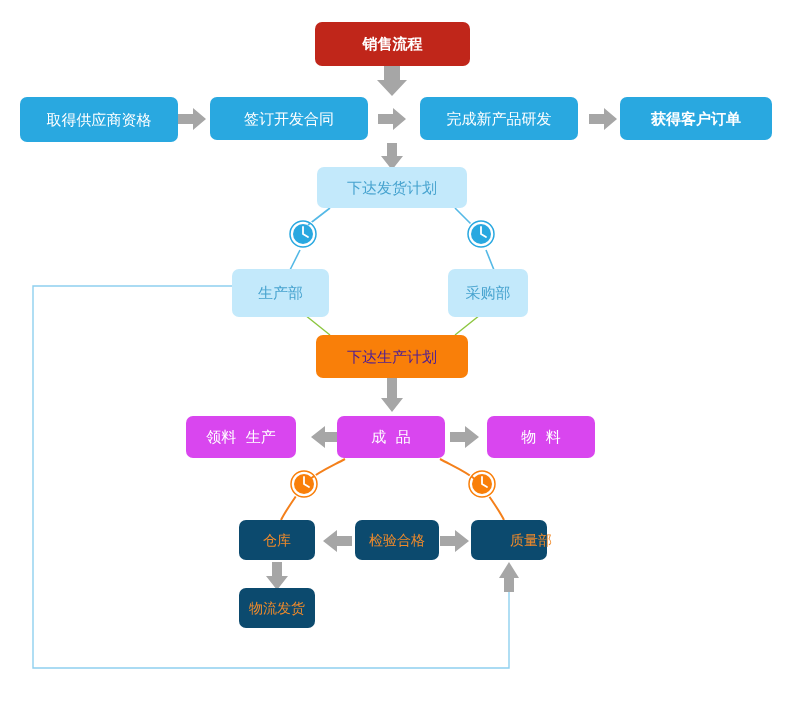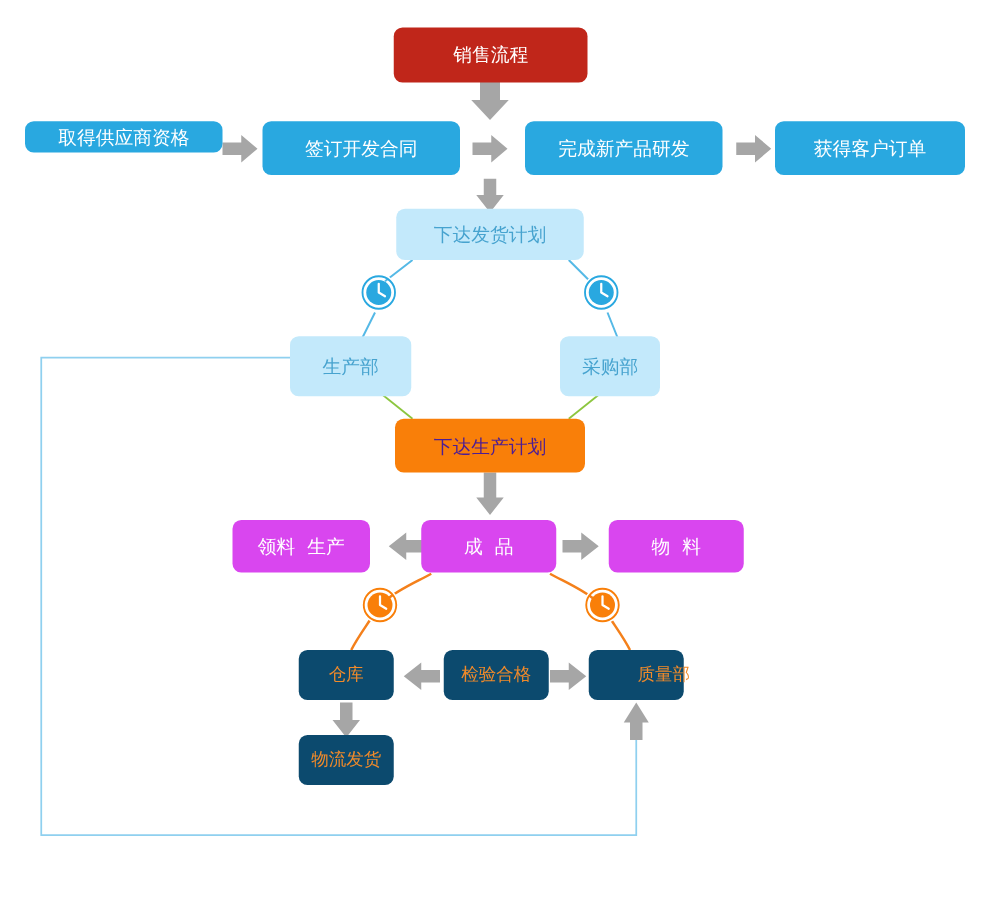--- a/index.html
+++ b/index.html
@@ -146,34 +146,34 @@
     <g>
       <polygon points="272,562 282,562 282,576 288,576 277,590 266,576 272,576" fill="#a6a6a6"></polygon>
     </g>
 
     <path d="M232,286 L33,286 L33,668 L509,668 L509,592" stroke="#8fd0ef" stroke-width="1.4" fill="none"></path>
     <g>
       <polygon points="504,592 504,578 499,578 509,562 519,578 514,578 514,592" fill="#a6a6a6"></polygon>
     </g>
   </svg>
 
-  <div class="node n-red" style="left:315px; top:22px; width:155px; height:44px;">
+  <div class="node n-red" style="left:315px; top:22px; width:155px; height:44px;font-weight:bold;">
     <span>销售流程</span>
   </div>
 
-  <div class="node n-blue" style="left:20px; top:97px; width:158px; height:25px;">
+  <div class="node n-blue" style="left:20px; top:97px; width:158px; height:45px;">
     <span>取得供应商资格</span>
   </div>
   <div class="node n-blue" style="left:210px; top:97px; width:158px; height:43px;">
     <span>签订开发合同</span>
   </div>
   <div class="node n-blue" style="left:420px; top:97px; width:158px; height:43px;">
     <span>完成新产品研发</span>
   </div>
-  <div class="node n-blue" style="left:620px; top:97px; width:152px; height:43px;">
+  <div class="node n-blue" style="left:620px; top:97px; width:152px; height:43px;font-weight:bold;">
     <span>获得客户订单</span>
   </div>
 
   <div class="node n-lightblue" style="left:317px; top:167px; width:150px; height:41px;">
     <span>下达发货计划</span>
   </div>
 
   <div class="node n-lightblue" style="left:232px; top:269px; width:97px; height:48px;">
     <span>生产部</span>
   </div>

